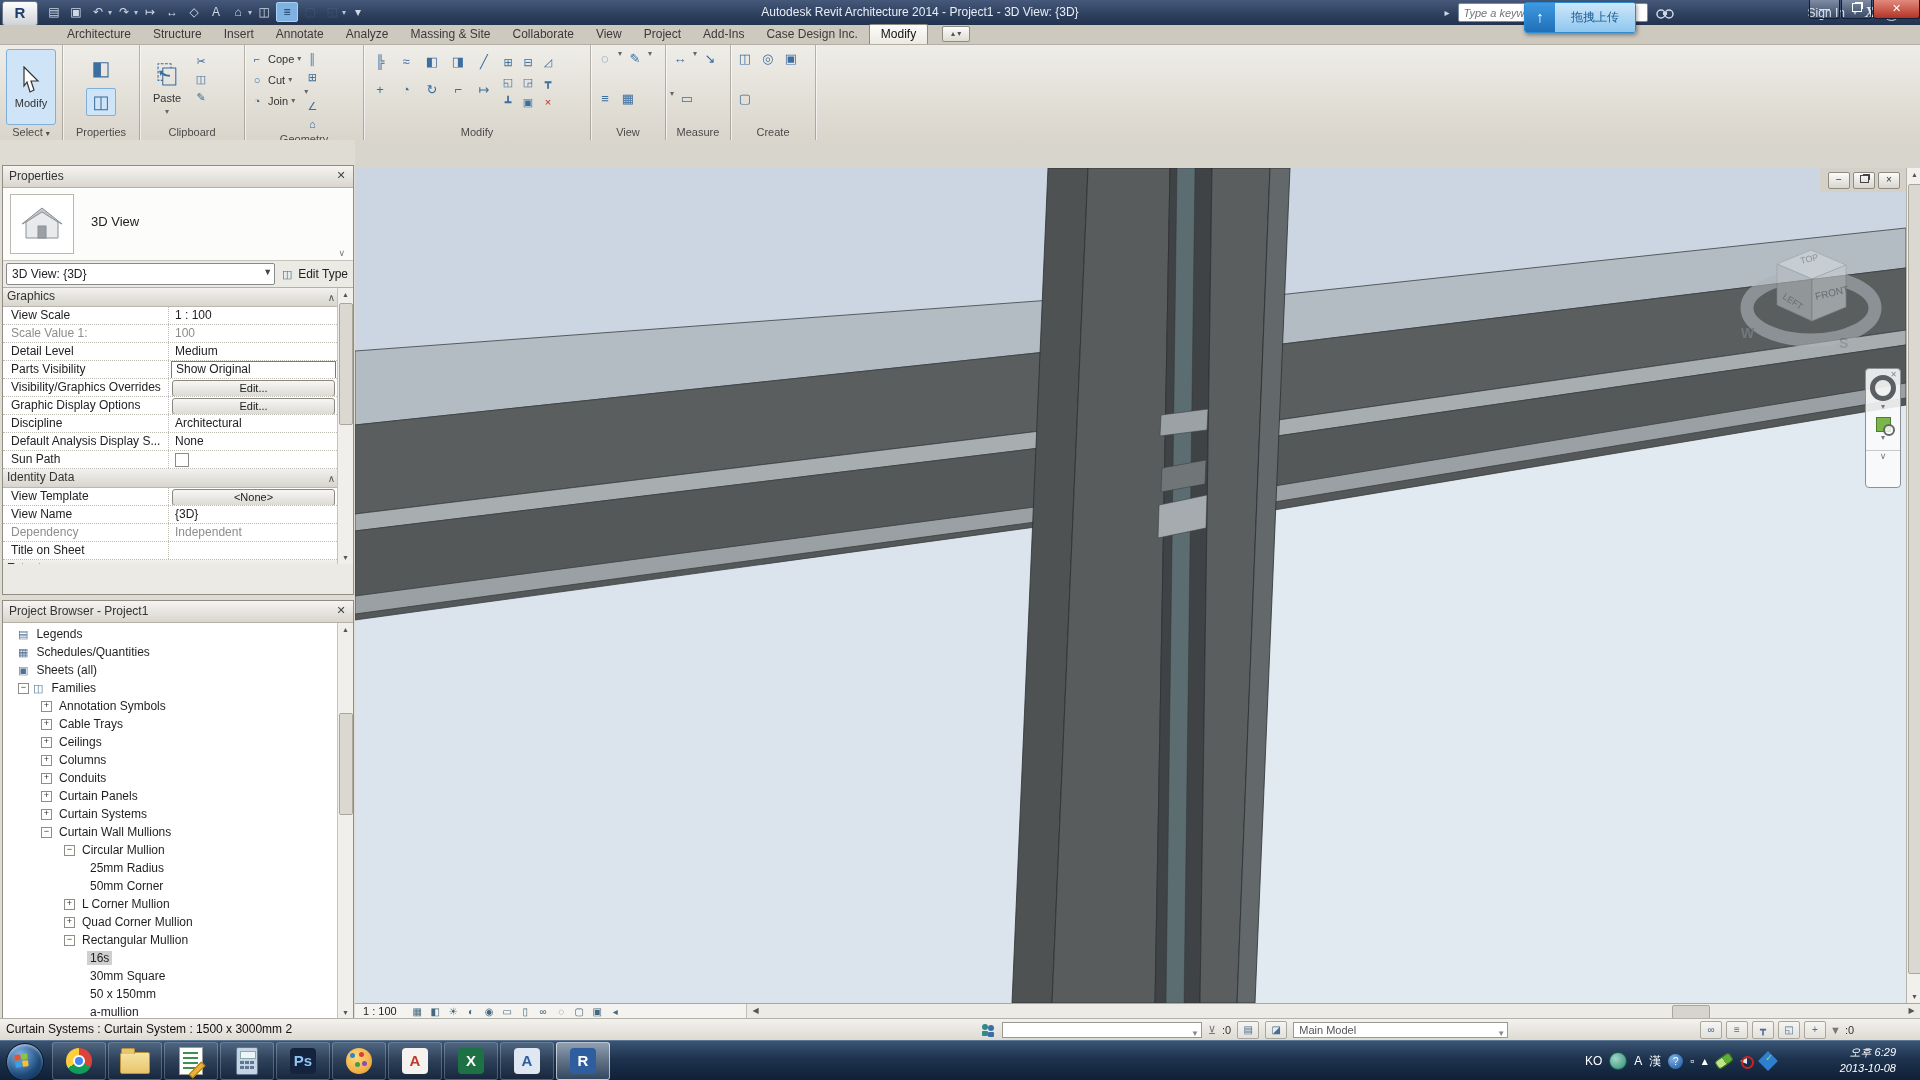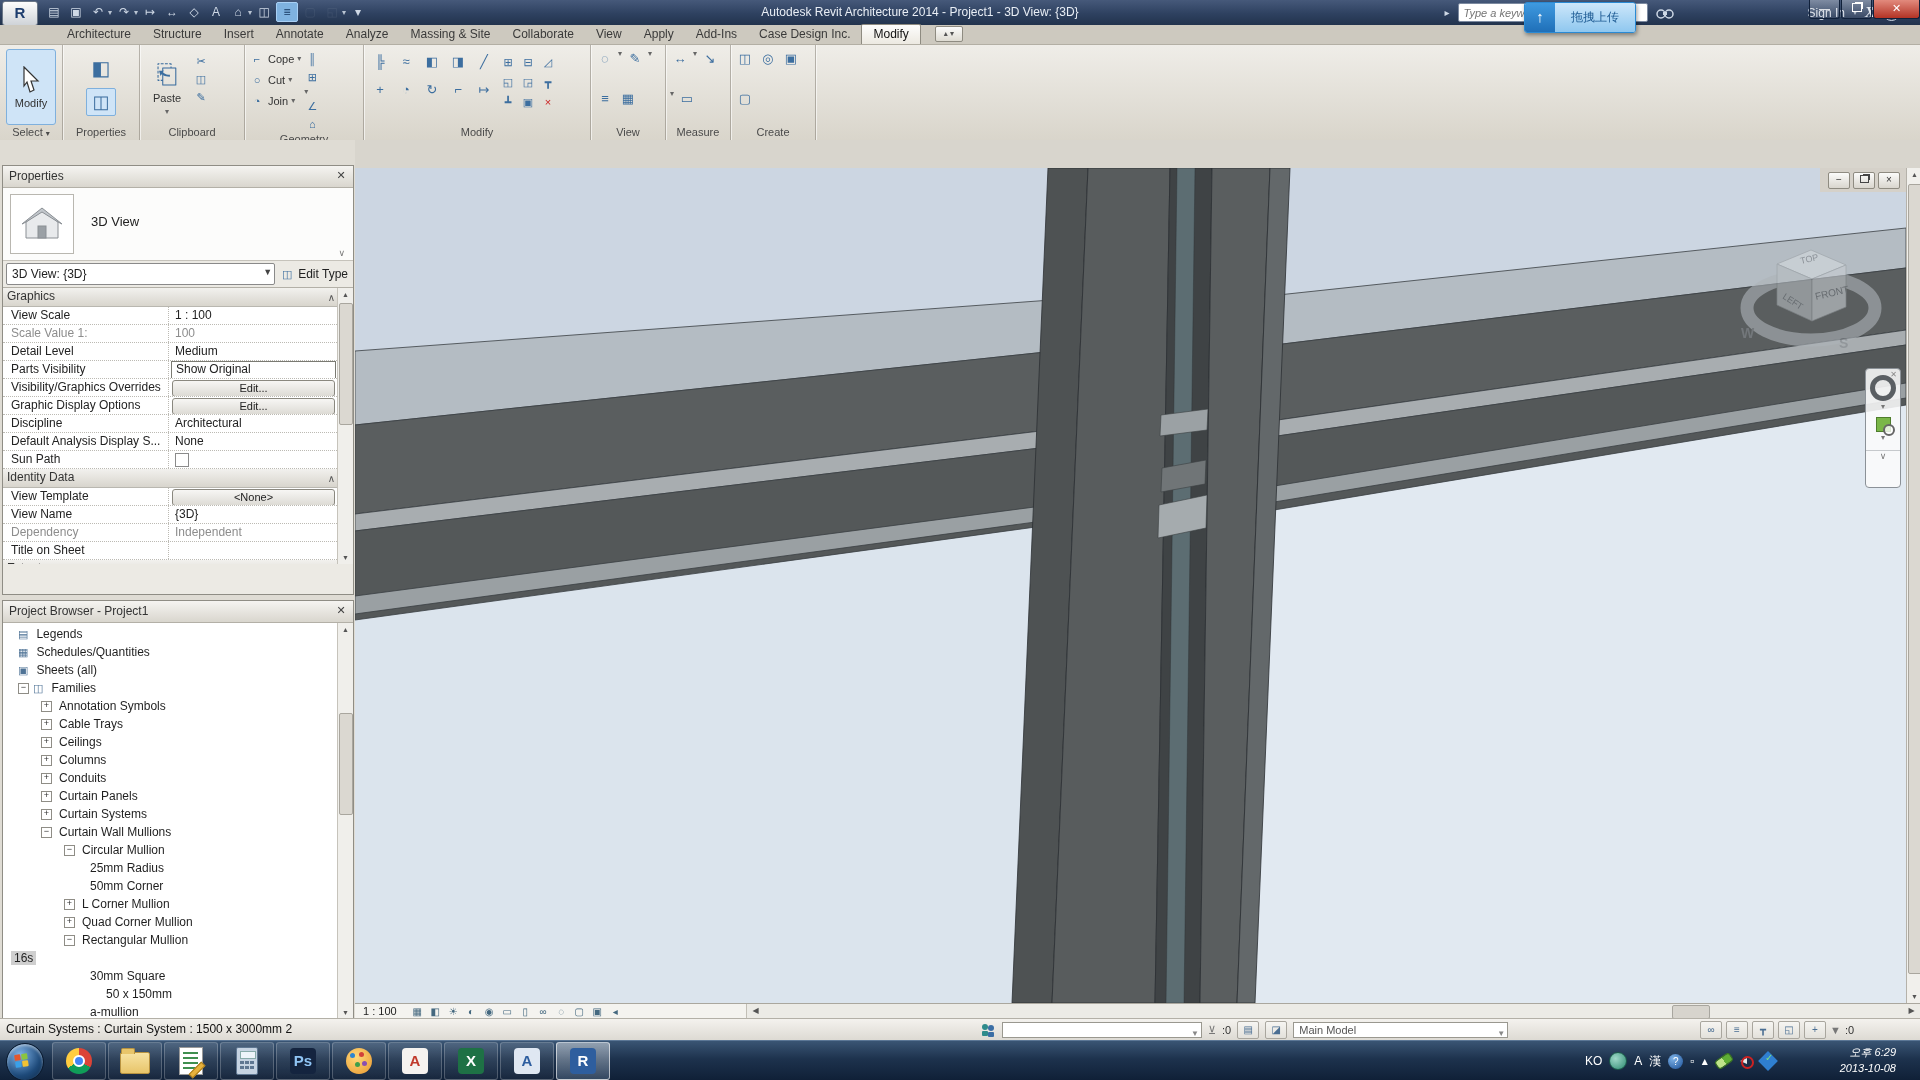--- a/index.html
+++ b/index.html
@@ -217,21 +217,21 @@
 
   <div id="tabrow" class="abs">
       <span class="tab">Architecture</span>
       <span class="tab">Structure</span>
       <span class="tab">Insert</span>
       <span class="tab">Annotate</span>
       <span class="tab">Analyze</span>
       <span class="tab">Massing &amp; Site</span>
       <span class="tab">Collaborate</span>
       <span class="tab">View</span>
-      <span class="tab">Apply</span>
+      <span class="tab">Project</span>
       <span class="tab">Add-Ins</span>
       <span class="tab">Case Design Inc.</span>
       <span class="tab active">Modify</span>
       <span id="panelstate">▴ ▾</span>
     </div>
 
   <div id="ribbon" class="abs">
     <div class="rpanel" style="width:62px">
       <div class="rbody" style="justify-content:center">
         <div class="bigbtn sel">
@@ -528,27 +528,27 @@
               <span class="tlabel">L Corner Mullion</span>
             </div>
             <div class="trow" style="padding-left: 61px;">
               <span class="exp">+</span>
               <span class="tlabel">Quad Corner Mullion</span>
             </div>
             <div class="trow" style="padding-left: 61px;">
               <span class="exp">−</span>
               <span class="tlabel">Rectangular Mullion</span>
             </div>
-            <div class="trow sel" style=" margin-left: 8px;">
+            <div class="trow sel" style="padding-left: 84px;">
               <span class="tlabel">16s</span>
             </div>
             <div class="trow" style="padding-left: 84px;">
               <span class="tlabel">30mm Square</span>
             </div>
-            <div class="trow" style="padding-left: 84px; margin-left: 16px;">
+            <div class="trow" style="padding-left: 84px;">
               <span class="tlabel">50 x 150mm</span>
             </div>
             <div class="trow" style="padding-left: 84px;">
               <span class="tlabel">a-mullion</span>
             </div>
           </div>
         <div id="bscroll">
           <span class="sarr" style="top:0">▲</span>
           <span class="sarr" style="bottom:0">▼</span>
           <span class="sthumb" style="top:90px;height:100px"></span>

